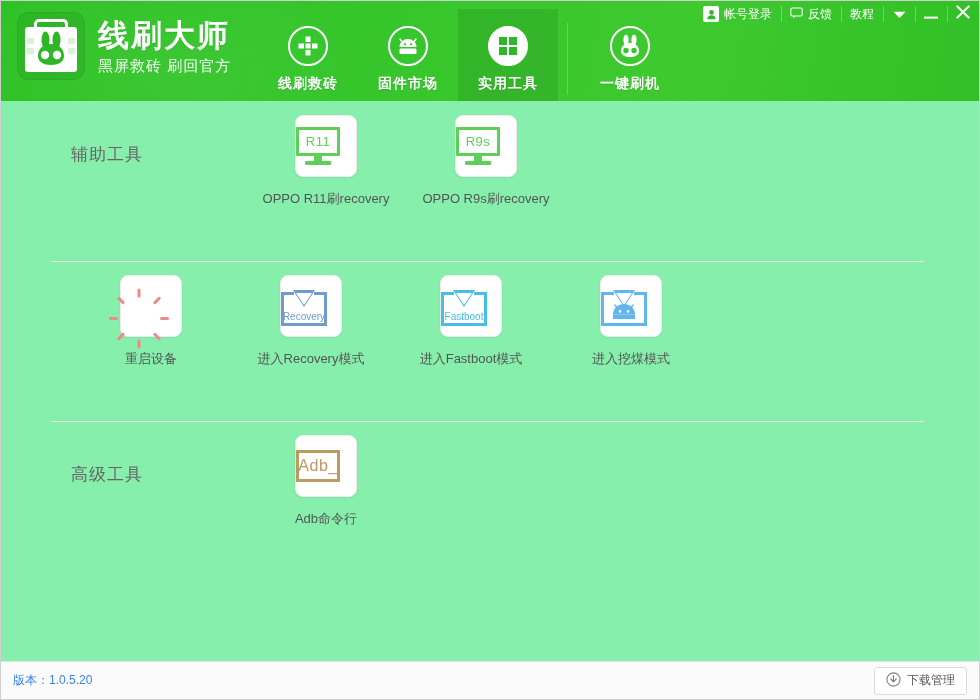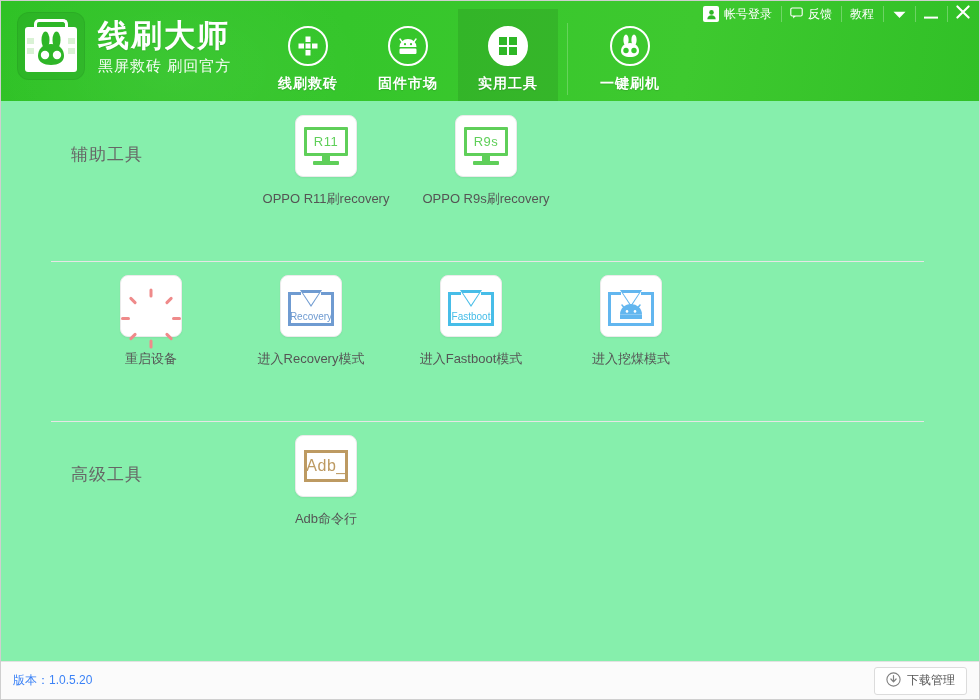--- a/index.html
+++ b/index.html
@@ -163,21 +163,21 @@
     width: 160px;
     display: flex; flex-direction: column; align-items: center;
     cursor: pointer;
   }
   .tile-icon {
     width: 62px; height: 62px;
     background: #ffffff;
     border: 1px solid #ebebeb;
     border-radius: 8px;
     box-shadow: 0 1px 2px rgba(0,0,0,0.055);
-    display: flex; align-items: center; justify-content: center;
+    display: flex; align-items: center; justify-content: flex-start;
     position: relative;
   }
   .tile-label {
     margin-top: 13px;
     font-size: 13px; color: #555555;
     text-align: center; white-space: nowrap;
   }
 
   
   .mon { position: relative; width: 44px; height: 38px; }

